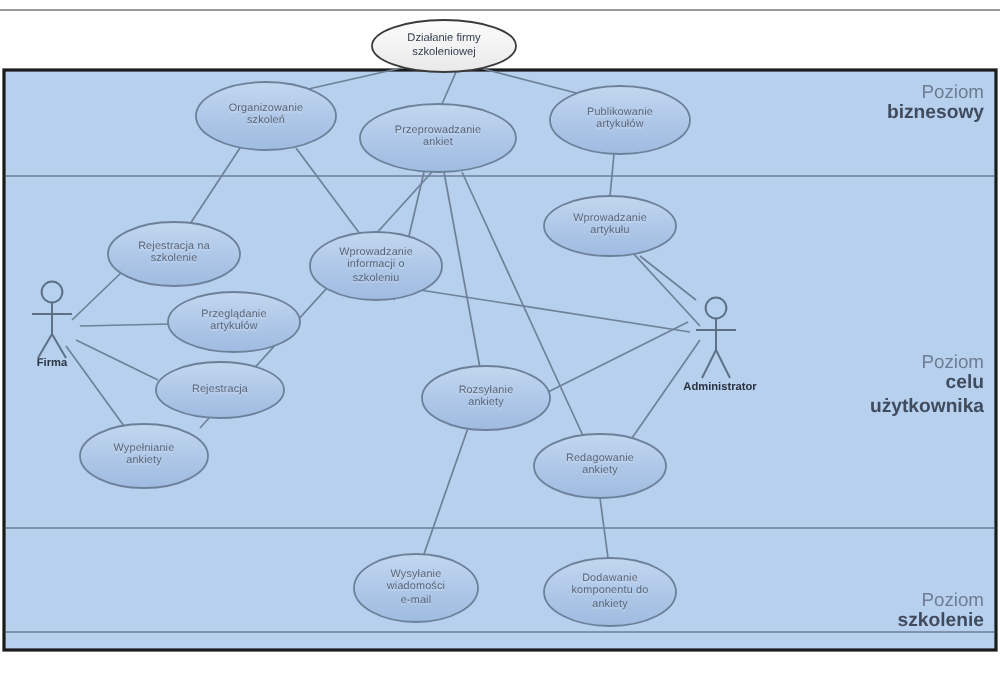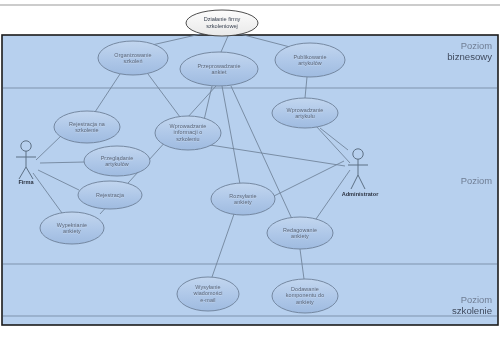--- a/index.html
+++ b/index.html
@@ -46,21 +46,21 @@
     position:absolute;
     text-align:right;
     color:#6f7d93;
     font-size:9.4px;
     line-height:11.6px;
     transform:translate(-100%,0);
     white-space:pre-line;
   }
   .level-label .strong{
     display:block;
-    font-weight:normal;
+    font-weight:bold;
     color:#404b5e;
     font-size:9.6px;
   }
 </style>
 </head>
 <body>
 
 <div id="stage">
 
   <svg id="svg" width="500" height="338" viewBox="0 0 500 338">
@@ -184,19 +184,20 @@
 
   <div class="actor-label" style="left:26px;top:182px;">Firma</div>
   <div class="actor-label" style="left:360px;top:194px;">Administrator</div>
 
   <div class="level-label" style="left:492px;top:28px;">
     <span>Poziom</span>
     <span class="strong">biznesowy</span>
   </div>
   <div class="level-label" style="left:492px;top:163px;">
     <span>Poziom</span>
+    <span class="strong">celu użytkownika</span>
   </div>
   <div class="level-label" style="left:492px;top:282px;">
     <span>Poziom</span>
     <span class="strong">szkolenie</span>
   </div>
 
 </div>
 
 </body></html>

